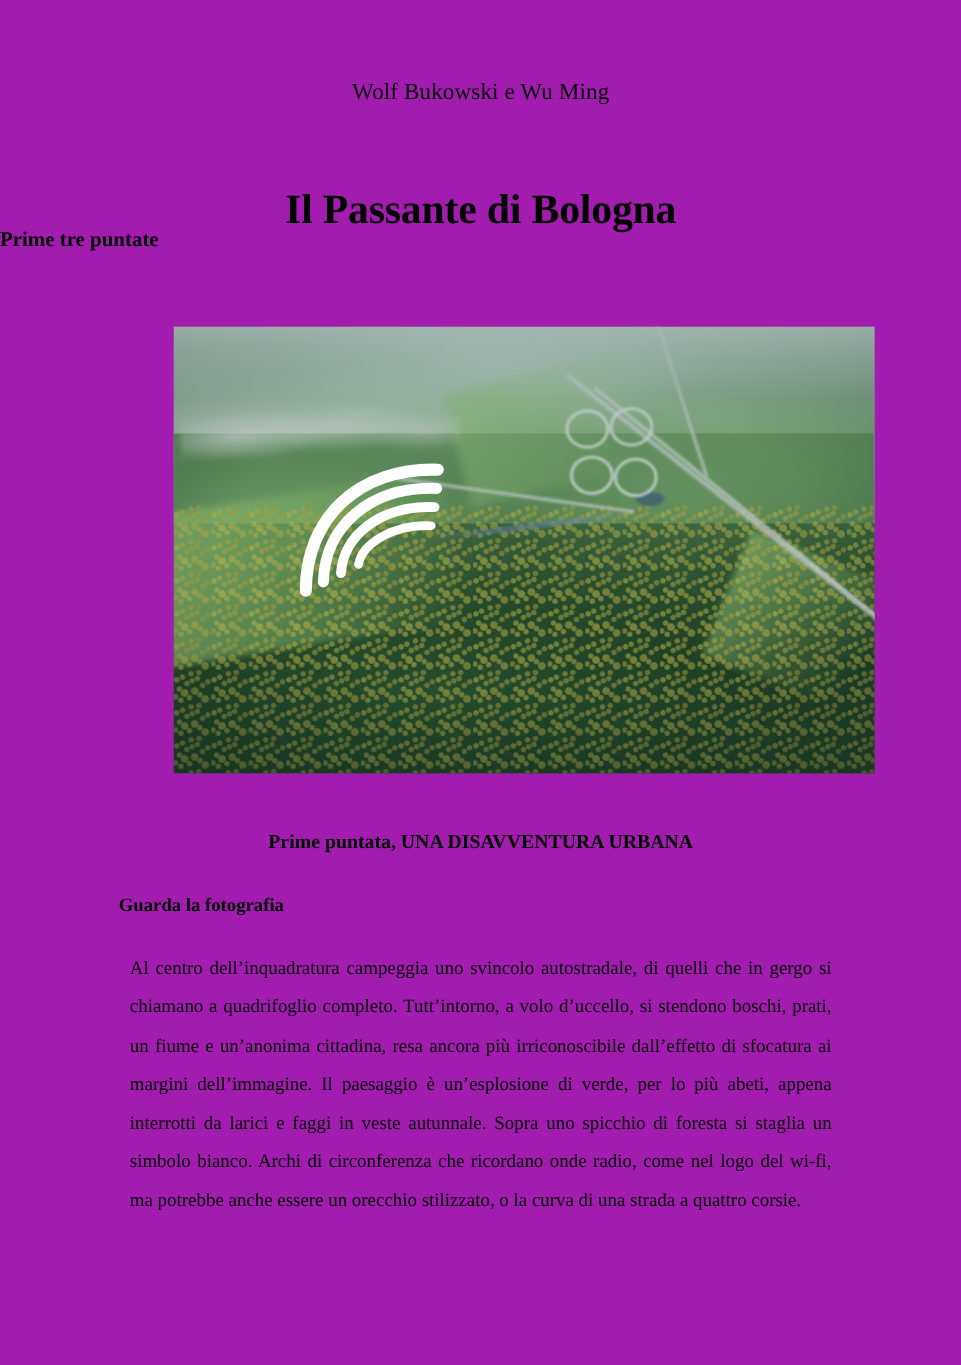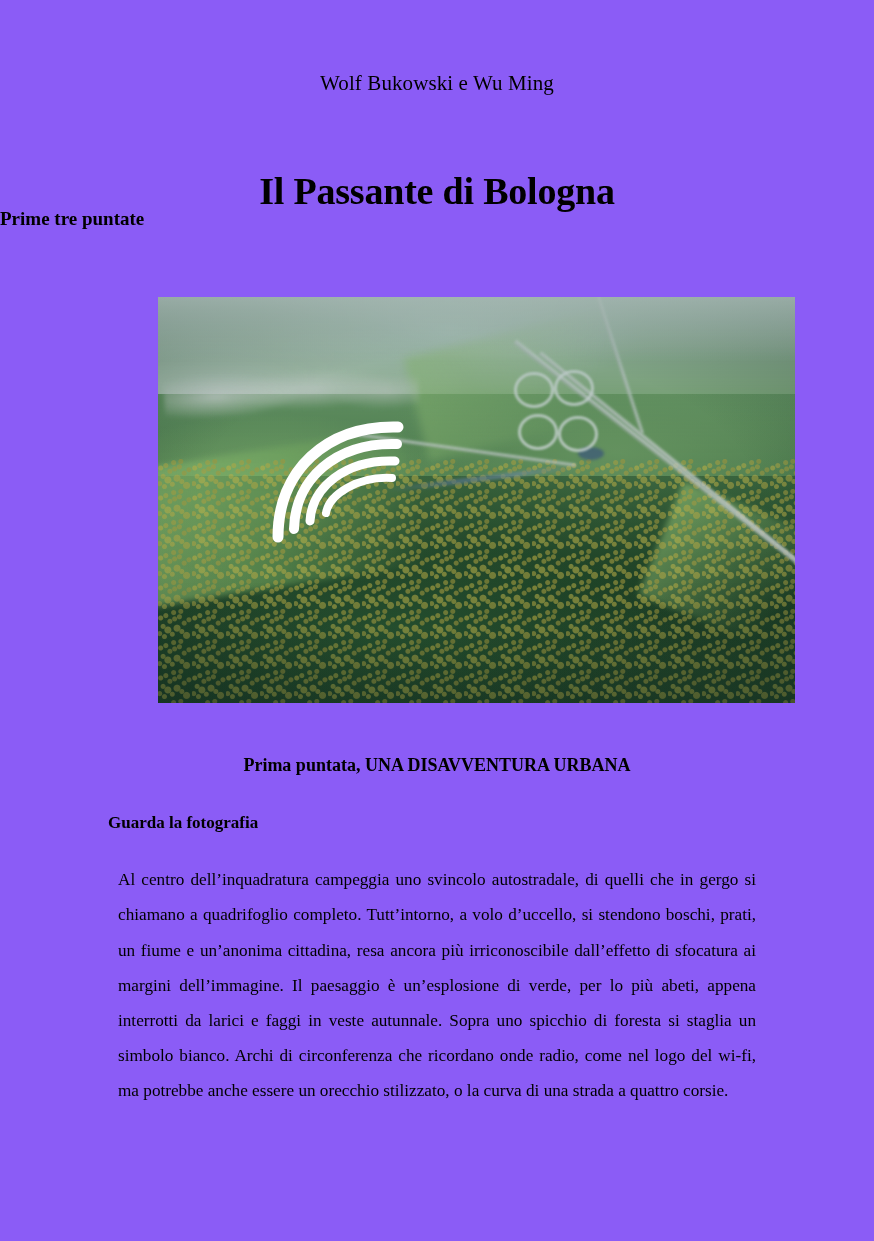--- a/index.html
+++ b/index.html
@@ -12,21 +12,21 @@
     width: 874px;
     height: 1241px;
     font-family: "Liberation Serif", "DejaVu Serif", serif;
     color: #000000;
     overflow: hidden;
   }
   .page {
     position: relative;
     width: 874px;
     height: 1241px;
-    background: #8b5cf6;
+    background: #a21caf;
     box-sizing: border-box;
   }
 
   
   .authors {
     position: absolute;
     left: 0;
     top: 72px;
     width: 874px;
     text-align: center;
@@ -391,17 +391,17 @@
         <g fill="none" stroke="#ffffff" stroke-linecap="round">
           <path d="M14 128 C14 62 62 16 134 18" stroke-width="11"></path>
           <path d="M30 120 C31 70 72 33 133 35" stroke-width="10"></path>
           <path d="M46 112 C48 78 82 50 131 52" stroke-width="9"></path>
           <path d="M62 104 C65 86 93 67 128 69" stroke-width="8"></path>
         </g>
       </svg>
     </div>
   </figure>
 
-  <div class="section-title">Prima puntata, UNA DISAVVENTURA URBANA</div>
+  <div class="section-title">Prime puntata, UNA DISAVVENTURA URBANA</div>
   <div class="lede-heading">Guarda la fotografia</div>
   <p class="body-text">Al centro dell’inquadratura campeggia uno svincolo autostradale, di quelli che in gergo si chiamano a quadrifoglio completo. Tutt’intorno, a volo d’uccello, si stendono boschi, prati, un fiume e un’anonima cittadina, resa ancora più irriconoscibile dall’effetto di sfocatura ai margini dell’immagine. Il paesaggio è un’esplosione di verde, per lo più abeti, appena interrotti da larici e faggi in veste autunnale. Sopra uno spicchio di foresta si staglia un simbolo bianco. Archi di circonferenza che ricordano onde radio, come nel logo del wi-fi, ma potrebbe anche essere un orecchio stilizzato, o la curva di una strada a quattro corsie.</p>
 
 </div>
 
 </body></html>

